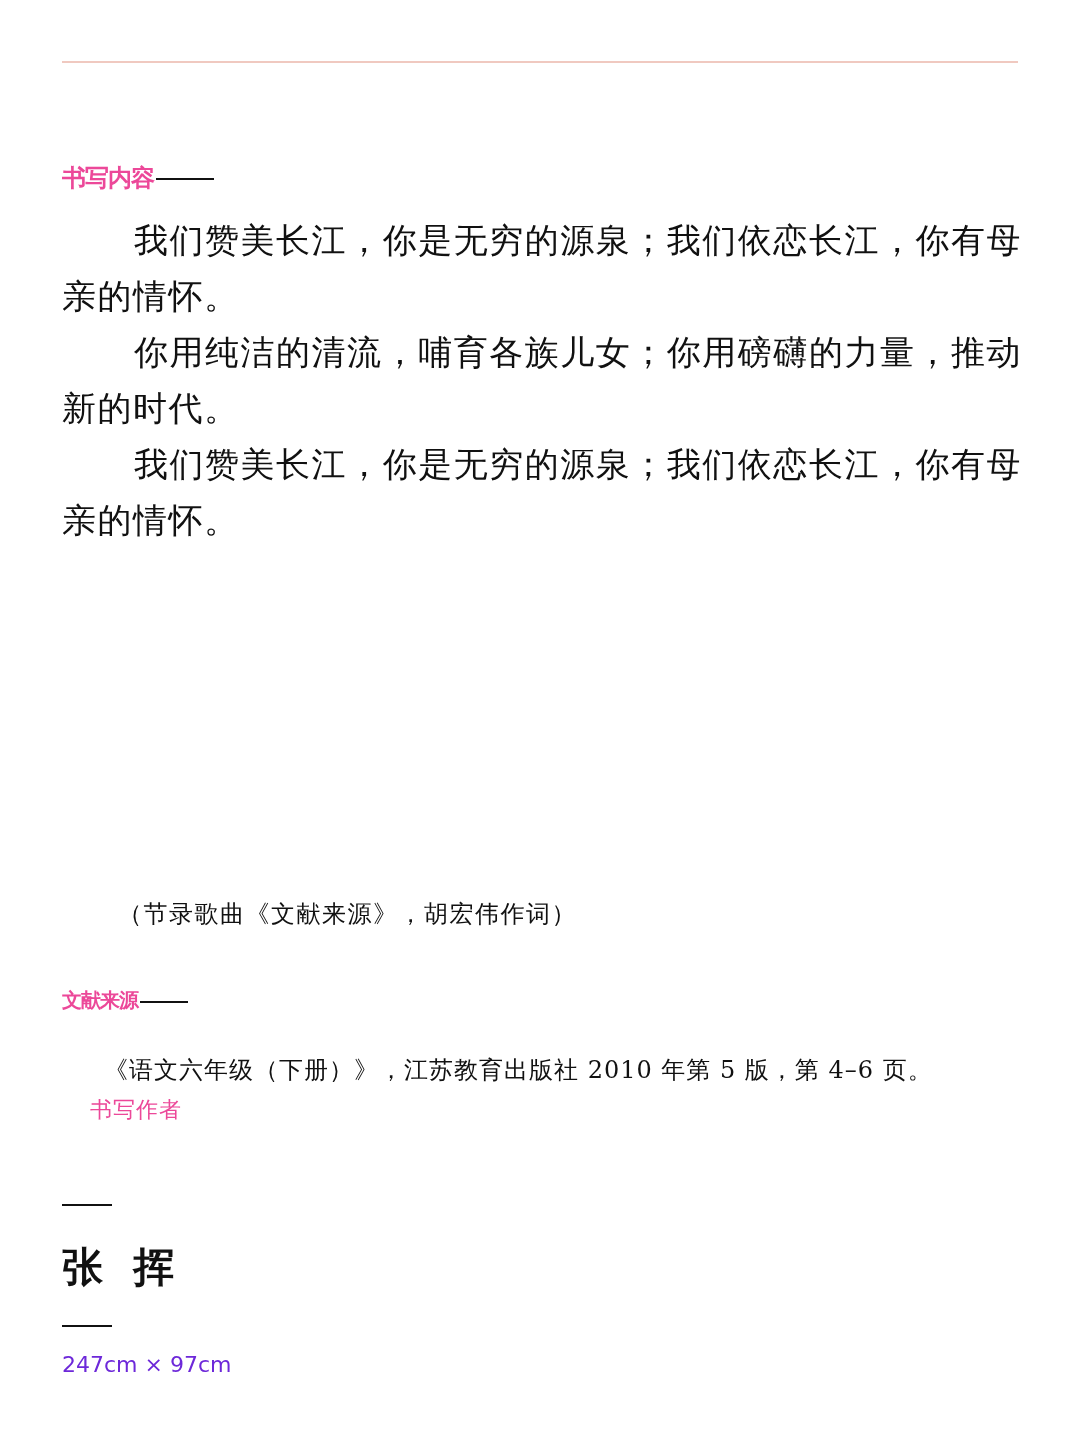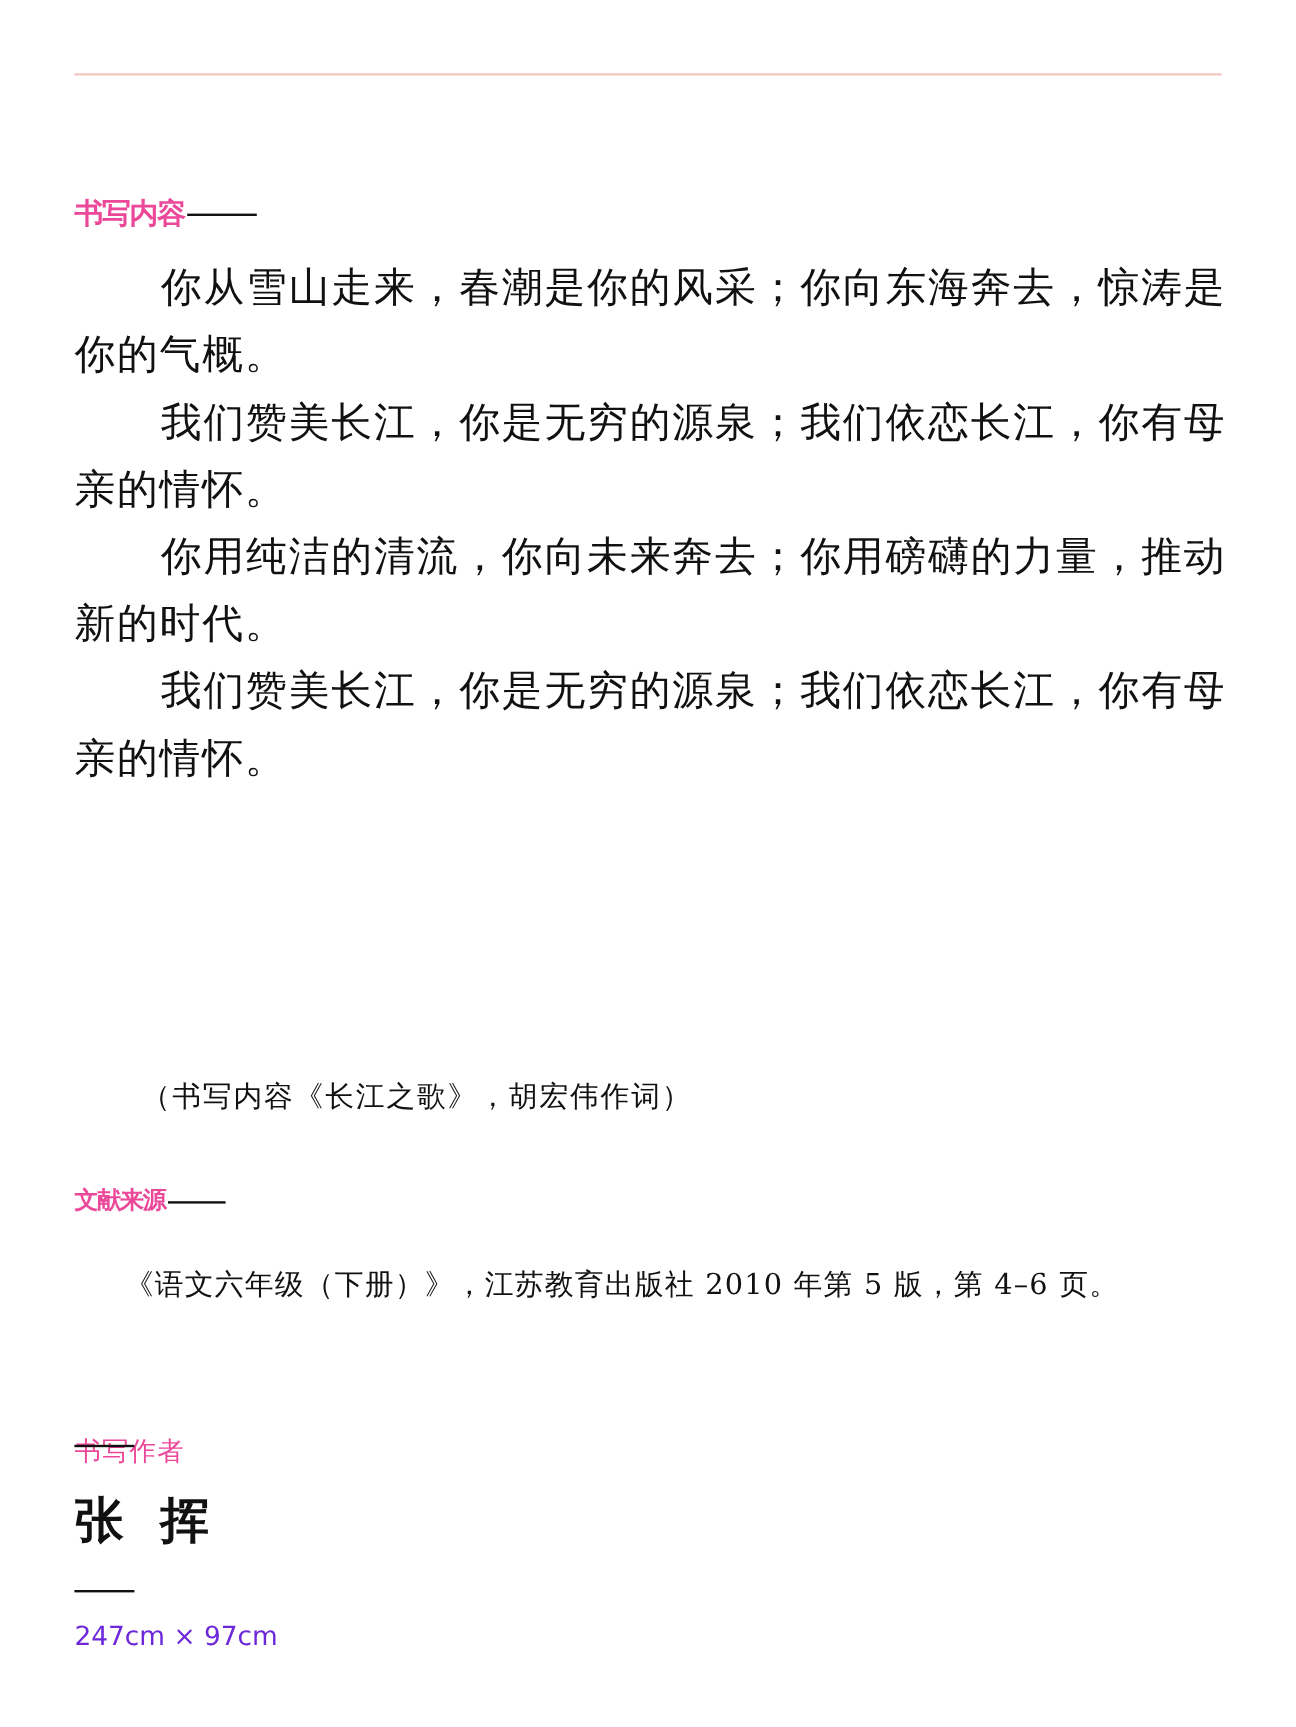--- a/index.html
+++ b/index.html
@@ -13,21 +13,21 @@
     background: #f0c9c0;
   }
   .section-heading {
     position: absolute; left: 62px;
     font-family: "DejaVu Sans", "Liberation Sans", sans-serif;
     font-weight: bold; color: #ec4899;
     white-space: nowrap;
   }
   .h-content { top: 162px; font-size: 24px; letter-spacing: -1px; }
   .h-source { top: 987px; font-size: 20px; letter-spacing: -1px; text-align: center; }
-  .h-author { top: 1195px; font-size: 22px; font-weight: normal; letter-spacing: 1px; }
+  .h-author { top: 1095px; font-size: 22px; font-weight: normal; letter-spacing: 1px; margin-left: 28px; }
   .dash-tail { display: inline-block; width: 58px; height: 2px; background:#111; vertical-align: middle; margin-left: 2px; }
   .dash-tail.small { width: 48px; }
   .body-text {
     position: absolute; left: 62px; top: 212px; width: 960px;
     font-size: 34px; line-height: 56px; letter-spacing: 1.5px;
   }
   .para { margin: 0; text-indent: 72px; text-align: justify; }
   .note {
     position: absolute; left: 118px; top: 898px;
     font-size: 24px; letter-spacing: 1.5px; white-space: nowrap;
@@ -55,27 +55,26 @@
 </head>
 <body>
 
 <div class="top-rule"></div>
 
 <div class="section-heading h-content">
   <span>书写内容</span><span class="dash-tail"></span>
 </div>
 
 <div class="body-text">
-  <p class="para">你从雪山走来，春潮是你的风采；你向东海奔去，惊涛是你的气概。</p>
   <p class="para">我们赞美长江，你是无穷的源泉；我们依恋长江，你有母亲的情怀。</p>
-  <p class="para">你用纯洁的清流，你向未来奔去；你用磅礴的力量，推动新的时代。</p>
+  <p class="para">你用纯洁的清流，哺育各族儿女；你用磅礴的力量，推动新的时代。</p>
   <p class="para">我们赞美长江，你是无穷的源泉；我们依恋长江，你有母亲的情怀。</p>
 </div>
 
-<div class="note">（书写内容《长江之歌》，胡宏伟作词）</div>
+<div class="note">（节录歌曲《文献来源》，胡宏伟作词）</div>
 
 <div class="section-heading h-source">
   <span>文献来源</span><span class="dash-tail small"></span>
 </div>
 
 <div class="source-line">《语文六年级（下册）》，江苏教育出版社 2010 年第 5 版，第 4–6 页。</div>
 
 <div class="section-heading h-author">书写作者</div>
 <div class="short-rule rule-1"></div>
 <div class="author-name">张 挥</div>

